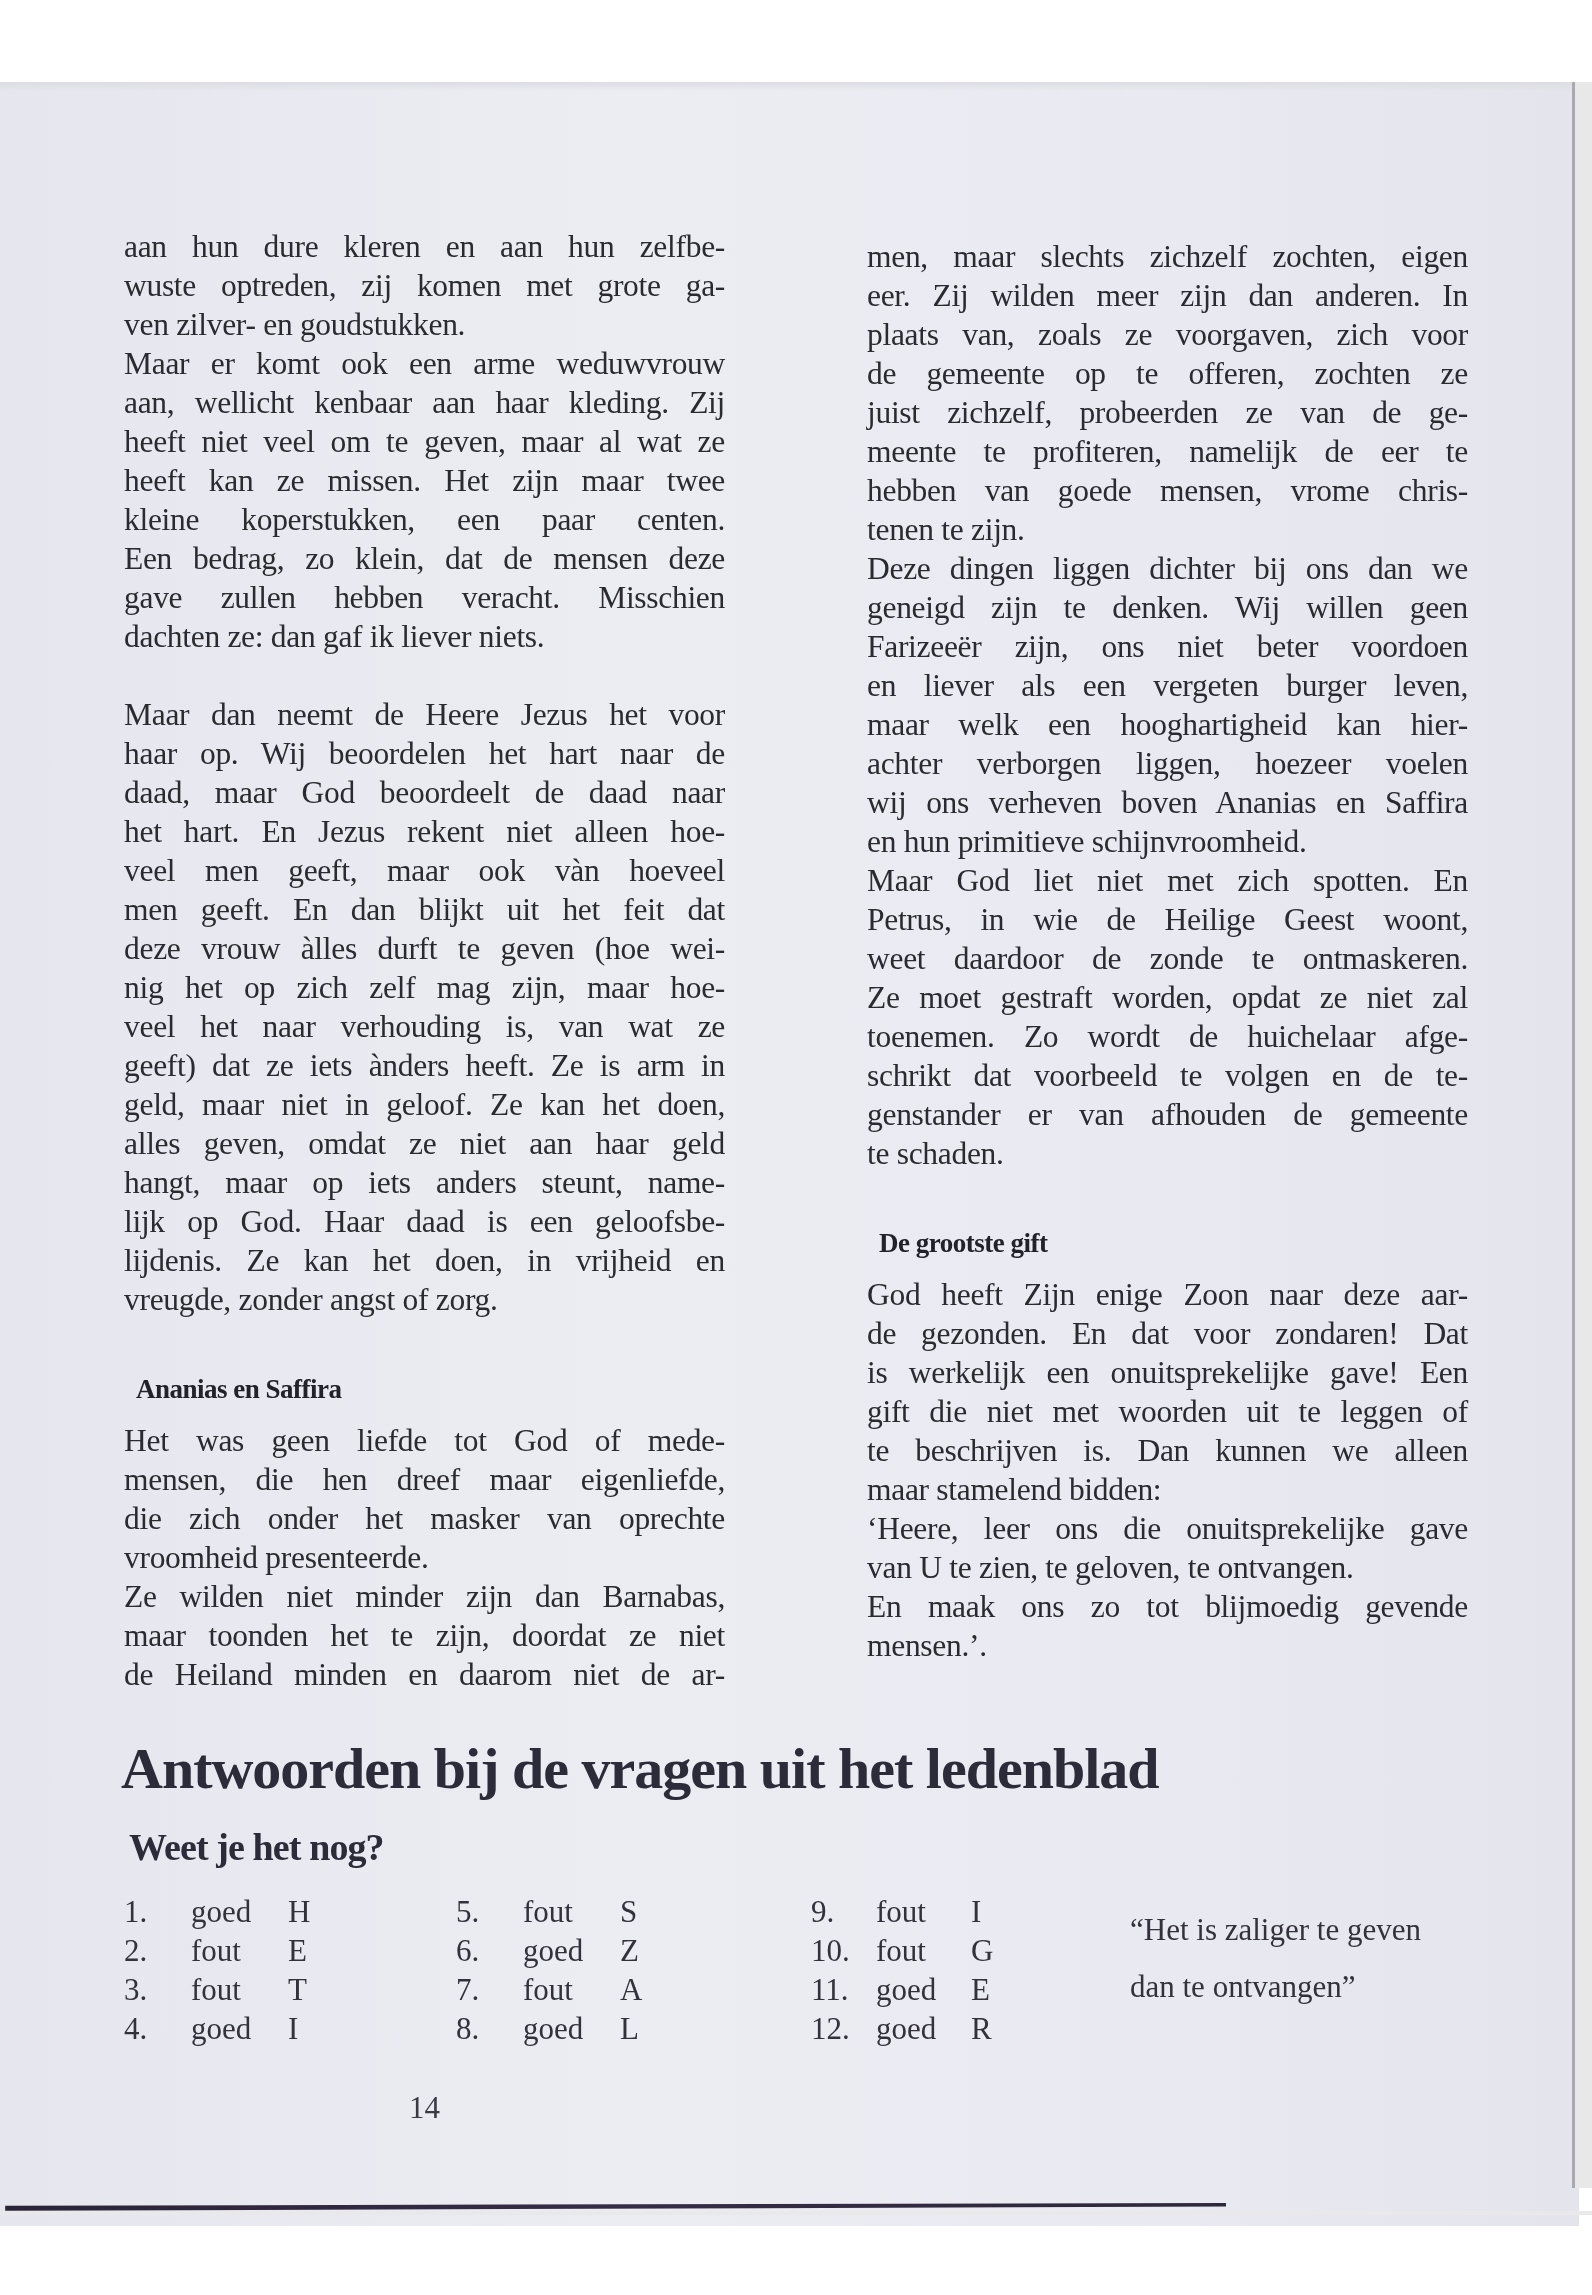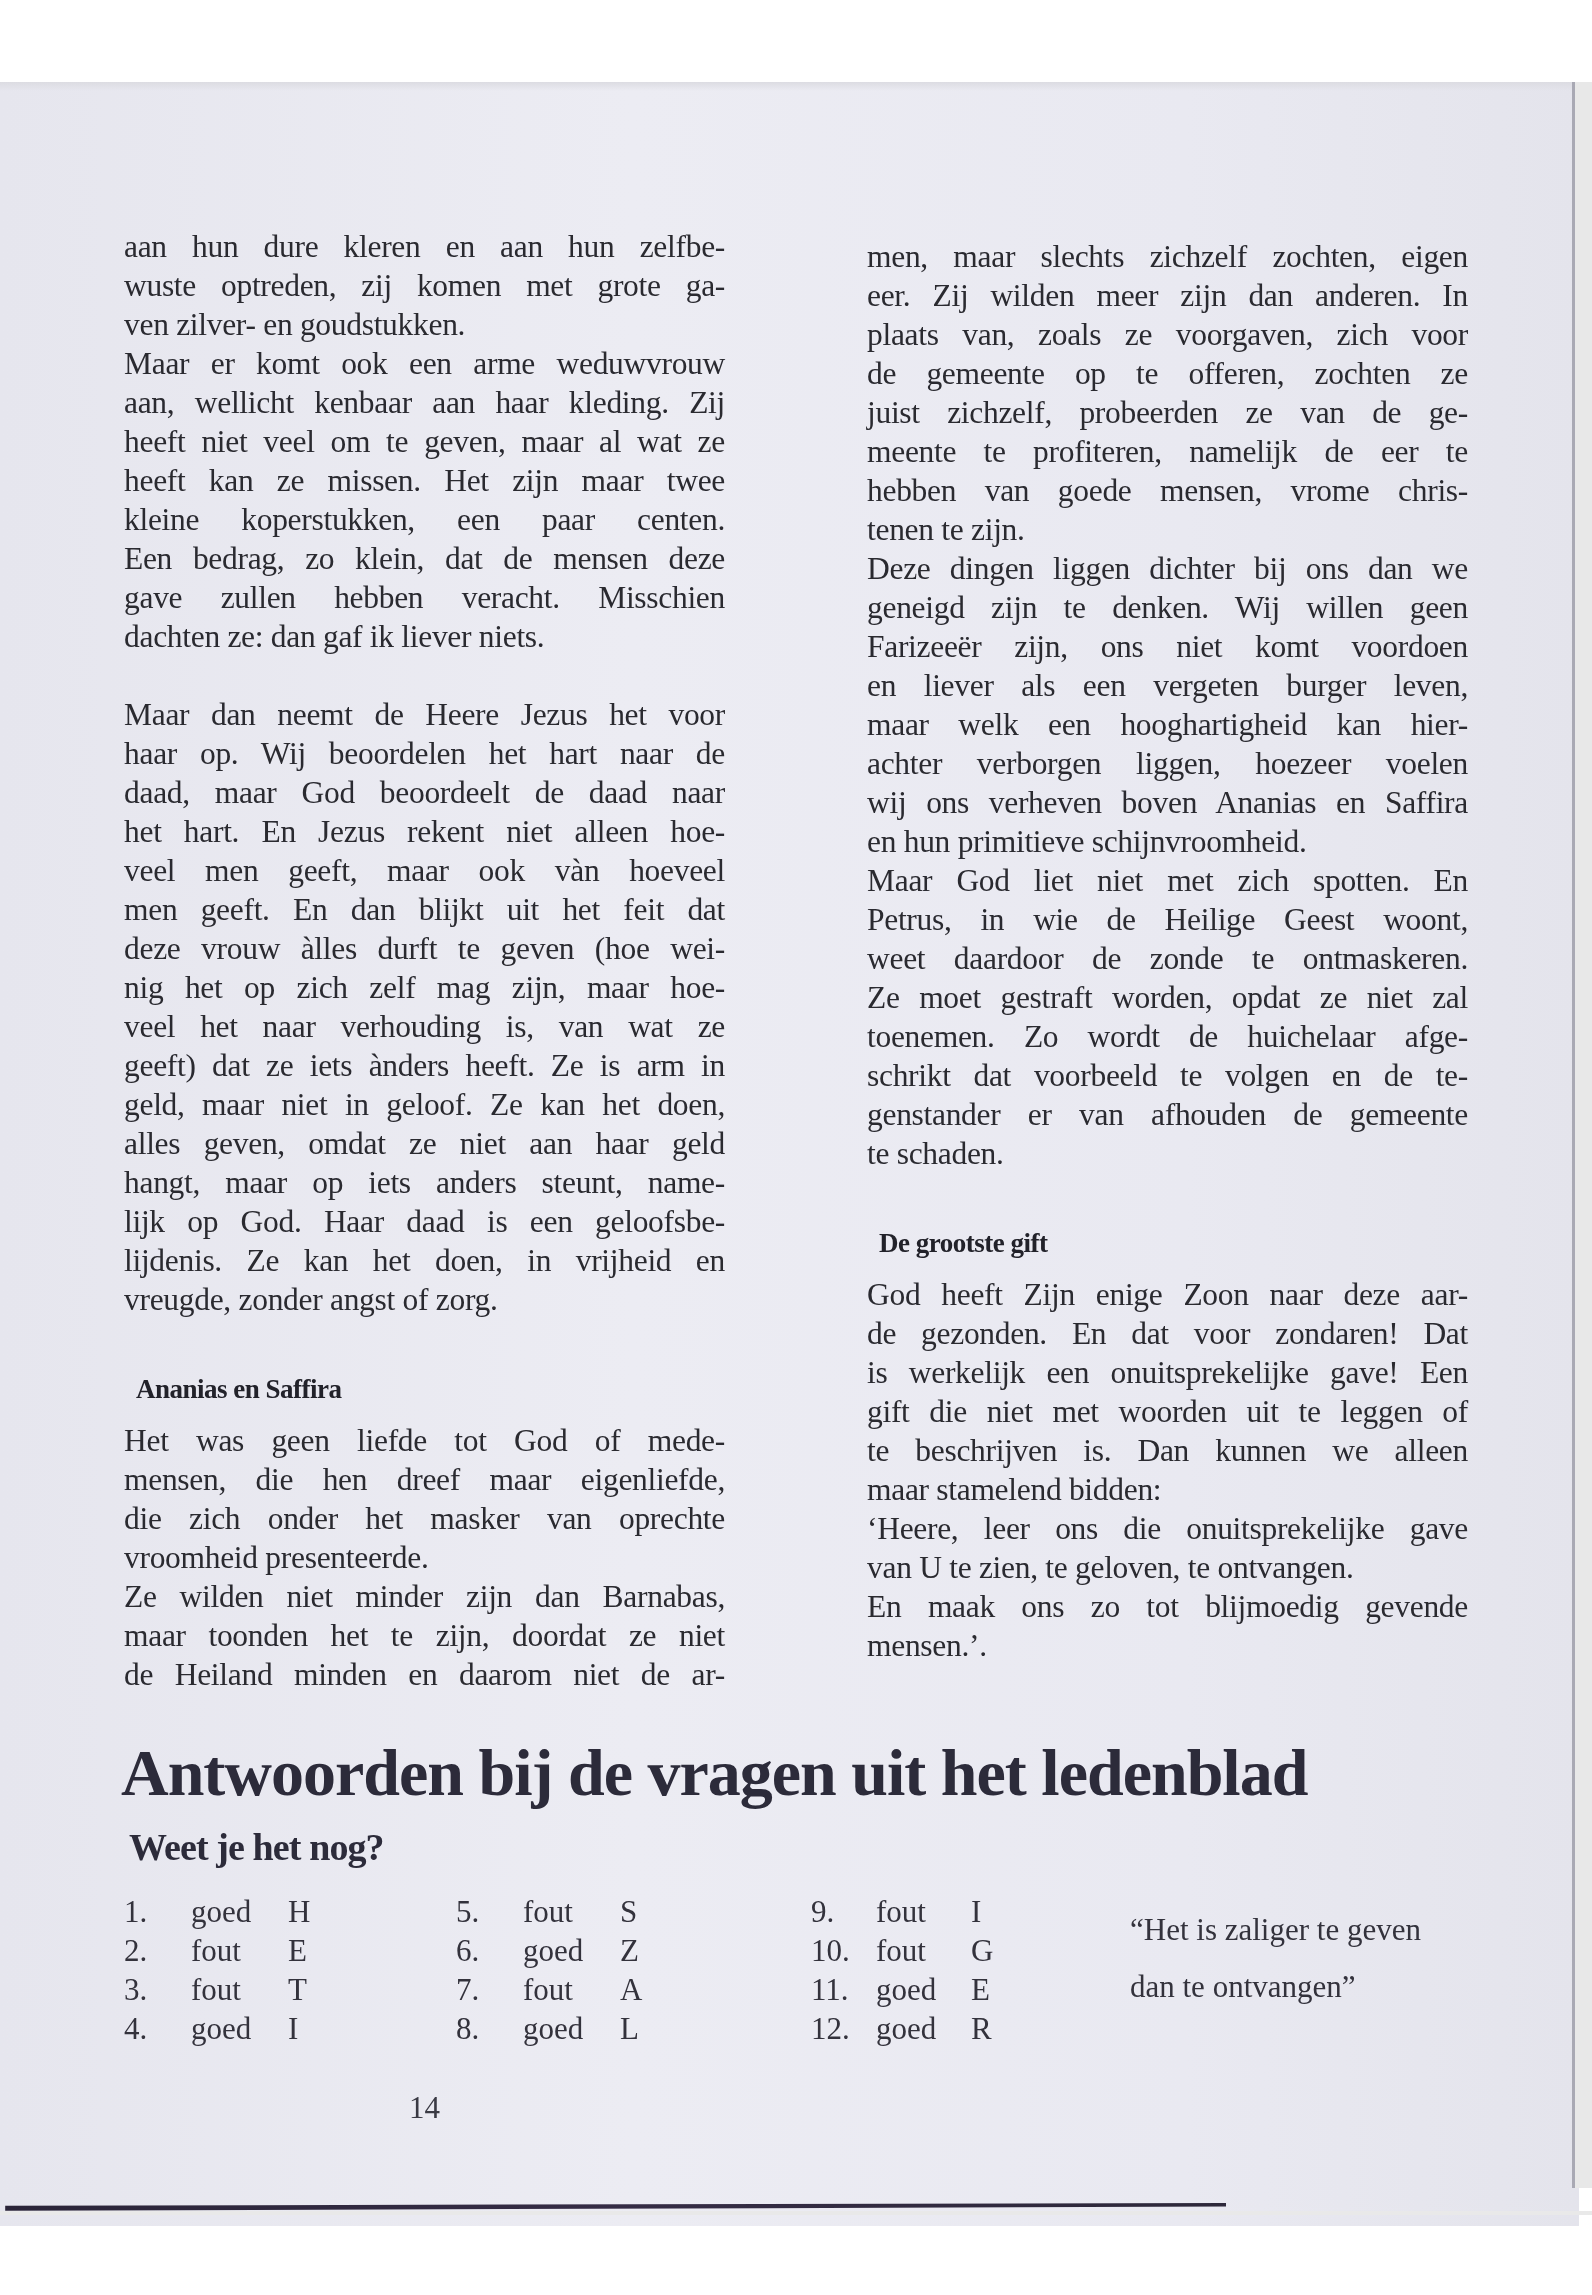--- a/index.html
+++ b/index.html
@@ -20,21 +20,21 @@
     .col { position: absolute; width: 601px; font-size: 31.5px; line-height: 39px;
            text-align: justify; letter-spacing: -0.3px; }
     .col-left { left: 124px; top: 227px; }
     .col-right { left: 867px; top: 237px; }
     .col .gap { height: 39px; }
     .col h3 { margin: 12px; font-size: 27px; line-height: 39px; font-weight: bold;
               letter-spacing: -0.5px; color: #22222a; }
     .col .line { display: block; text-align: justify; text-align-last: justify; white-space: nowrap; }
     .col .line.last { text-align-last: left; }
 
-    .headline { position: absolute; left: 121px; top: 1735px; font-size: 66px; font-weight: bold;
+    .headline { position: absolute; left: 121px; top: 1735px; font-size: 58px; font-weight: bold;
                 letter-spacing: -1px; color: #2c2b3a; margin: 0; white-space: nowrap; }
     .subhead { position: absolute; left: 121px; top: 1817px; font-size: 38px; font-weight: bold;
                letter-spacing: -0.9px; color: #2c2b3a; margin: 8px; white-space: nowrap; }
 
     .answers { position: absolute; top: 1892px; font-size: 31px; line-height: 39px; color: #33323c; }
     .answer-row { display: flex; white-space: nowrap; }
     .answer-row span { display: inline-block; }
     .a-num { width: 67px; }
     .a-val { width: 97px; }
     .a-let { width: 52px; }
@@ -113,21 +113,21 @@
     <span class="line">plaats van, zoals ze voorgaven, zich voor</span>
     <span class="line">de gemeente op te offeren, zochten ze</span>
     <span class="line">juist zichzelf, probeerden ze van de ge-</span>
     <span class="line">meente te profiteren, namelijk de eer te</span>
     <span class="line">hebben van goede mensen, vrome chris-</span>
     <span class="line last">tenen te zijn.</span>
   </div>
   <div>
     <span class="line">Deze dingen liggen dichter bij ons dan we</span>
     <span class="line">geneigd zijn te denken. Wij willen geen</span>
-    <span class="line">Farizeeër zijn, ons niet komt voordoen</span>
+    <span class="line">Farizeeër zijn, ons niet beter voordoen</span>
     <span class="line">en liever als een vergeten burger leven,</span>
     <span class="line">maar welk een hooghartigheid kan hier-</span>
     <span class="line">achter verborgen liggen, hoezeer voelen</span>
     <span class="line">wij ons verheven boven Ananias en Saffira</span>
     <span class="line last">en hun primitieve schijnvroomheid.</span>
   </div>
   <div>
     <span class="line">Maar God liet niet met zich spotten. En</span>
     <span class="line">Petrus, in wie de Heilige Geest woont,</span>
     <span class="line">weet daardoor de zonde te ontmaskeren.</span>

